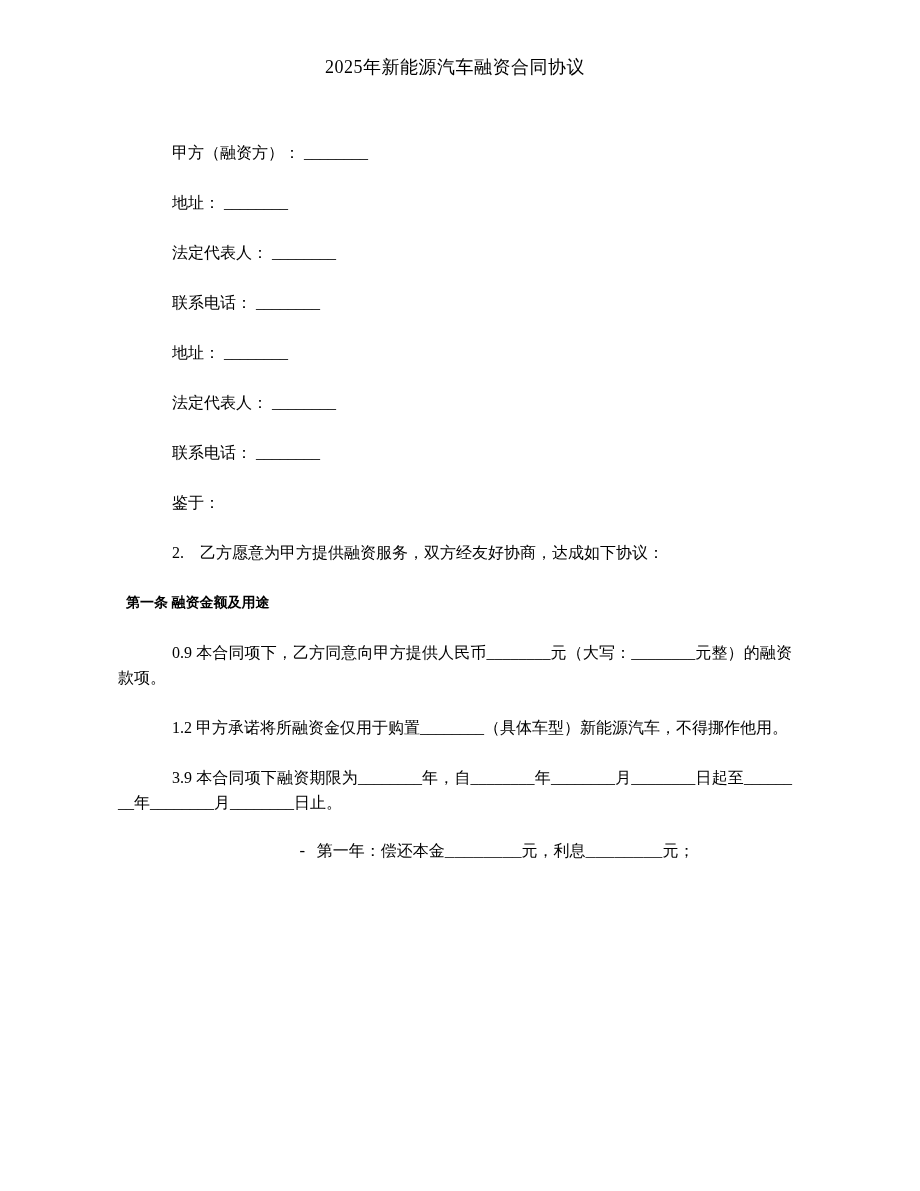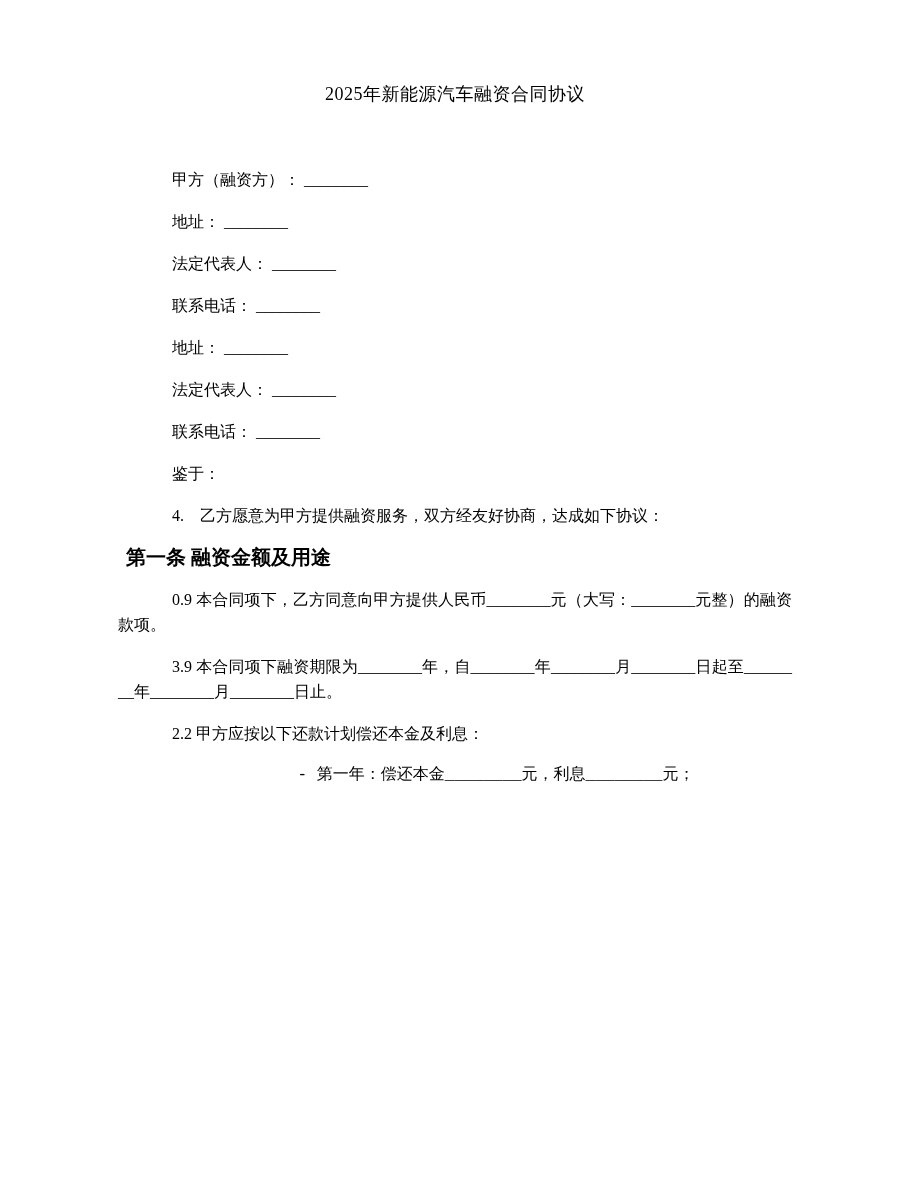--- a/index.html
+++ b/index.html
@@ -8,41 +8,41 @@
     background: #ffffff;
   }
   .page {
     position: relative;
     width: 920px;
     height: 1131px;
     box-sizing: border-box;
     background: #ffffff;
     color: #000000;
     font-family: "Liberation Serif", "DejaVu Serif", serif;
-    padding: 82px 128px 0 118px;
+    padding: 55px 128px 0 118px;
     overflow: hidden;
   }
   .doc-title {
     font-size: 18px;
     font-weight: normal;
     line-height: 24px;
     text-align: center;
     margin: 0 0 61px 0;
     letter-spacing: 0.5px;
   }
   p.line {
     font-size: 16px;
     line-height: 25px;
-    margin: 17px 0;
+    margin: 25px 0;
     text-indent: 54px;
     text-align: justify;
     word-break: break-all;
   }
   h2.sec-heading {
-    font-size: 20px;
+    font-size: 14px;
     font-weight: bold;
     line-height: 25px;
     margin: 17px 0;
     text-indent: 8px;
   }
   p.repay {
     text-indent: 82px;
     text-align: center;
     font-family: Liberation Mono, monospace;
   }
@@ -56,22 +56,22 @@
 
   <p class="line">甲方（融资方）： ________</p>
   <p class="line">地址： ________</p>
   <p class="line">法定代表人： ________</p>
   <p class="line">联系电话： ________</p>
   <p class="line">地址： ________</p>
   <p class="line">法定代表人： ________</p>
   <p class="line">联系电话： ________</p>
 
   <p class="line">鉴于：</p>
-  <p class="line">4.　乙方愿意为甲方提供融资服务，双方经友好协商，达成如下协议：</p>
+  <p class="line">2.　乙方愿意为甲方提供融资服务，双方经友好协商，达成如下协议：</p>
 
   <h2 class="sec-heading">第一条 融资金额及用途</h2>
   <p class="line">0.9 本合同项下，乙方同意向甲方提供人民币________元（大写：________元整）的融资款项。</p>
+  <p class="line">1.2 甲方承诺将所融资金仅用于购置________（具体车型）新能源汽车，不得挪作他用。</p>
 
   <p class="line">3.9 本合同项下融资期限为________年，自________年________月________日起至________年________月________日止。</p>
-  <p class="line">2.2 甲方应按以下还款计划偿还本金及利息：</p>
   <p class="line repay">- 第一年：偿还本金________元，利息________元；</p>
 
 </div>
 
 </body></html>

